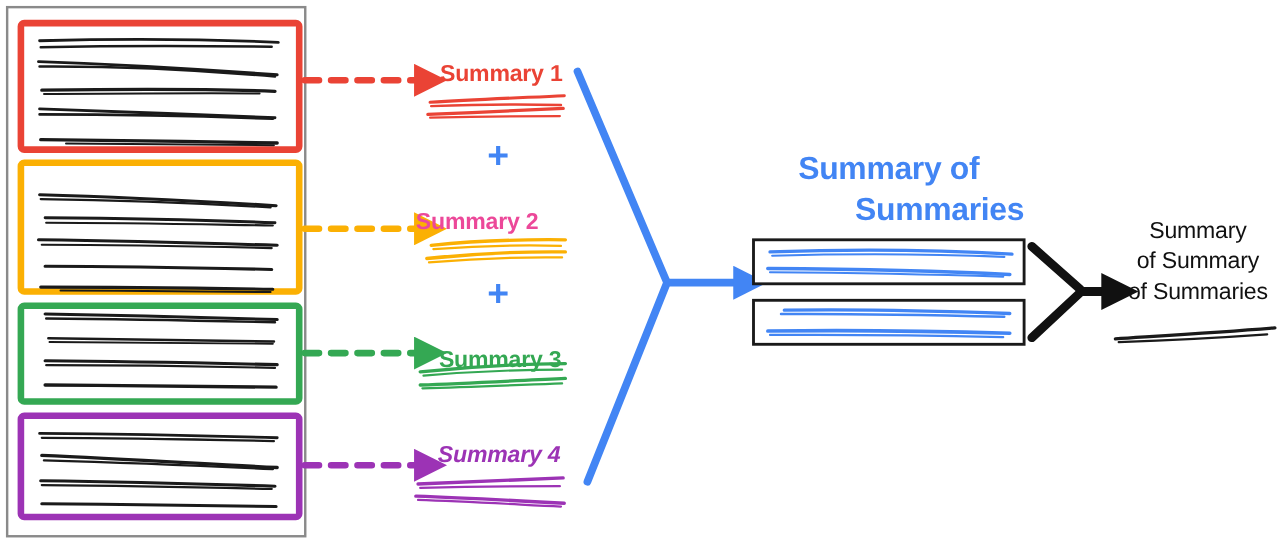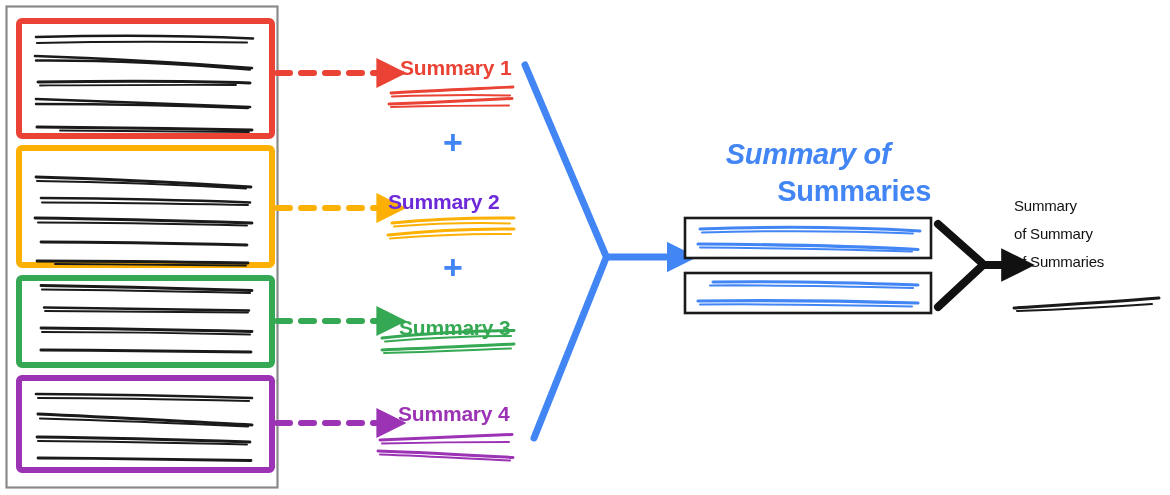--- a/index.html
+++ b/index.html
@@ -36,23 +36,23 @@
     font-weight: 600;
     letter-spacing: -0.2px;
   }
   .sos-label {
     font-size: 29px;
     font-weight: 700;
     text-align: center;
     letter-spacing: -0.3px;
   }
   .final-label {
-    font-size: 15px;
+    font-size: 21px;
     font-weight: 400;
-    text-align: left;
+    text-align: center;
     color: #111111;
     letter-spacing: -0.2px;
   }
   .plus {
     position: absolute;
     font-size: 34px;
     font-weight: 700;
     font-family: "Liberation Sans", sans-serif;
     line-height: 1;
   }
@@ -206,29 +206,29 @@
     </g>
 
     <g stroke="#1A1A1A" fill="none" stroke-linecap="round">
       <path d="M1014,308 C1060,305 1110,302 1159,298" stroke-width="3.0"></path>
       <path d="M1017,311 C1062,309.5 1110,307 1152,304" stroke-width="2.0"></path>
     </g>
   </svg>
 
   <div class="lbl sum-label" style="left:400px; top:56px; color:#EA4335;">Summary 1</div>
 
-  <div class="lbl sum-label" style="left:388px; top:190px; color:#6d28d9;">Summary 2</div>
+  <div class="lbl sum-label" style="left:378px; top:190px; color:#ec4899;">Summary 2</div>
 
   <div class="lbl sum-label" style="left:399px; top:316px; color:#34A853;">Summary 3</div>
 
-  <div class="lbl sum-label" style="left:398px; top:402px; color:#9C33B5;">Summary 4</div>
+  <div class="lbl sum-label" style="left:398px; top:402px; color:#9C33B5;font-style:italic;">Summary 4</div>
 
   <div class="plus" style="left:443px; top:125px; color:#4285F4;">+</div>
   <div class="plus" style="left:443px; top:250px; color:#4285F4;">+</div>
 
-  <div class="lbl sos-label" style="left:685px; top:138px; width:246px; color:#4285F4;font-style:italic;">Summary of</div>
+  <div class="lbl sos-label" style="left:685px; top:138px; width:246px; color:#4285F4;">Summary of</div>
   <div class="lbl sos-label" style="left:685px; top:175px; width:246px; color:#4285F4;text-align:right;">Summaries</div>
 
   <div class="lbl final-label" style="left:1014px; top:198px; width:150px;">Summary</div>
   <div class="lbl final-label" style="left:1014px; top:254px; width:150px;">of Summaries</div>
   <div class="lbl final-label" style="left:1014px; top:226px; width:150px;">of Summary</div>
 
 </div>
 
 </body></html>

